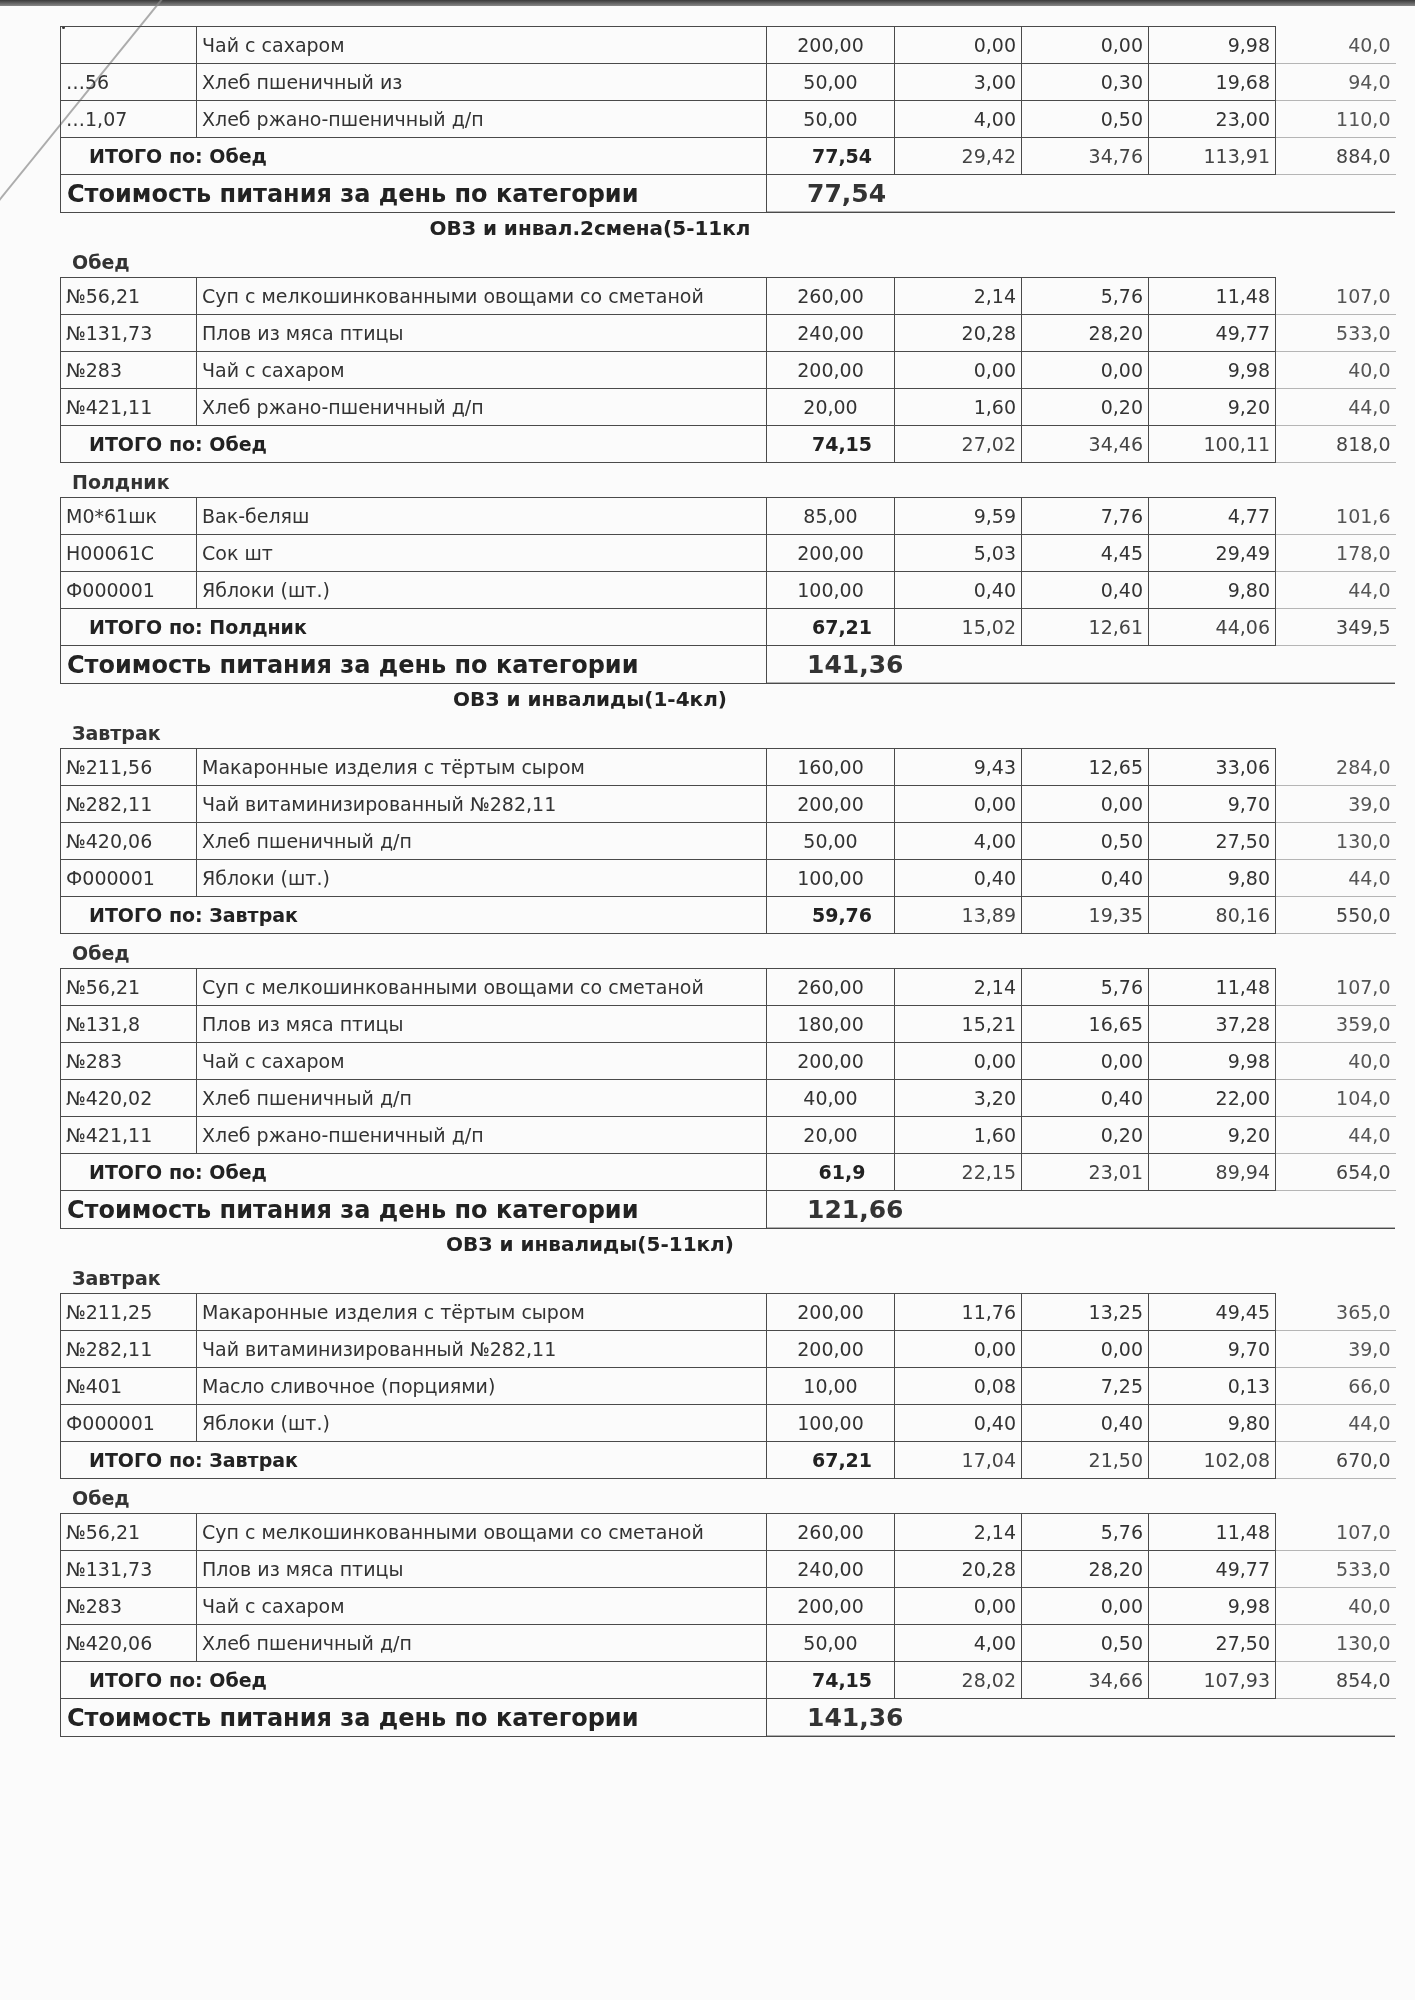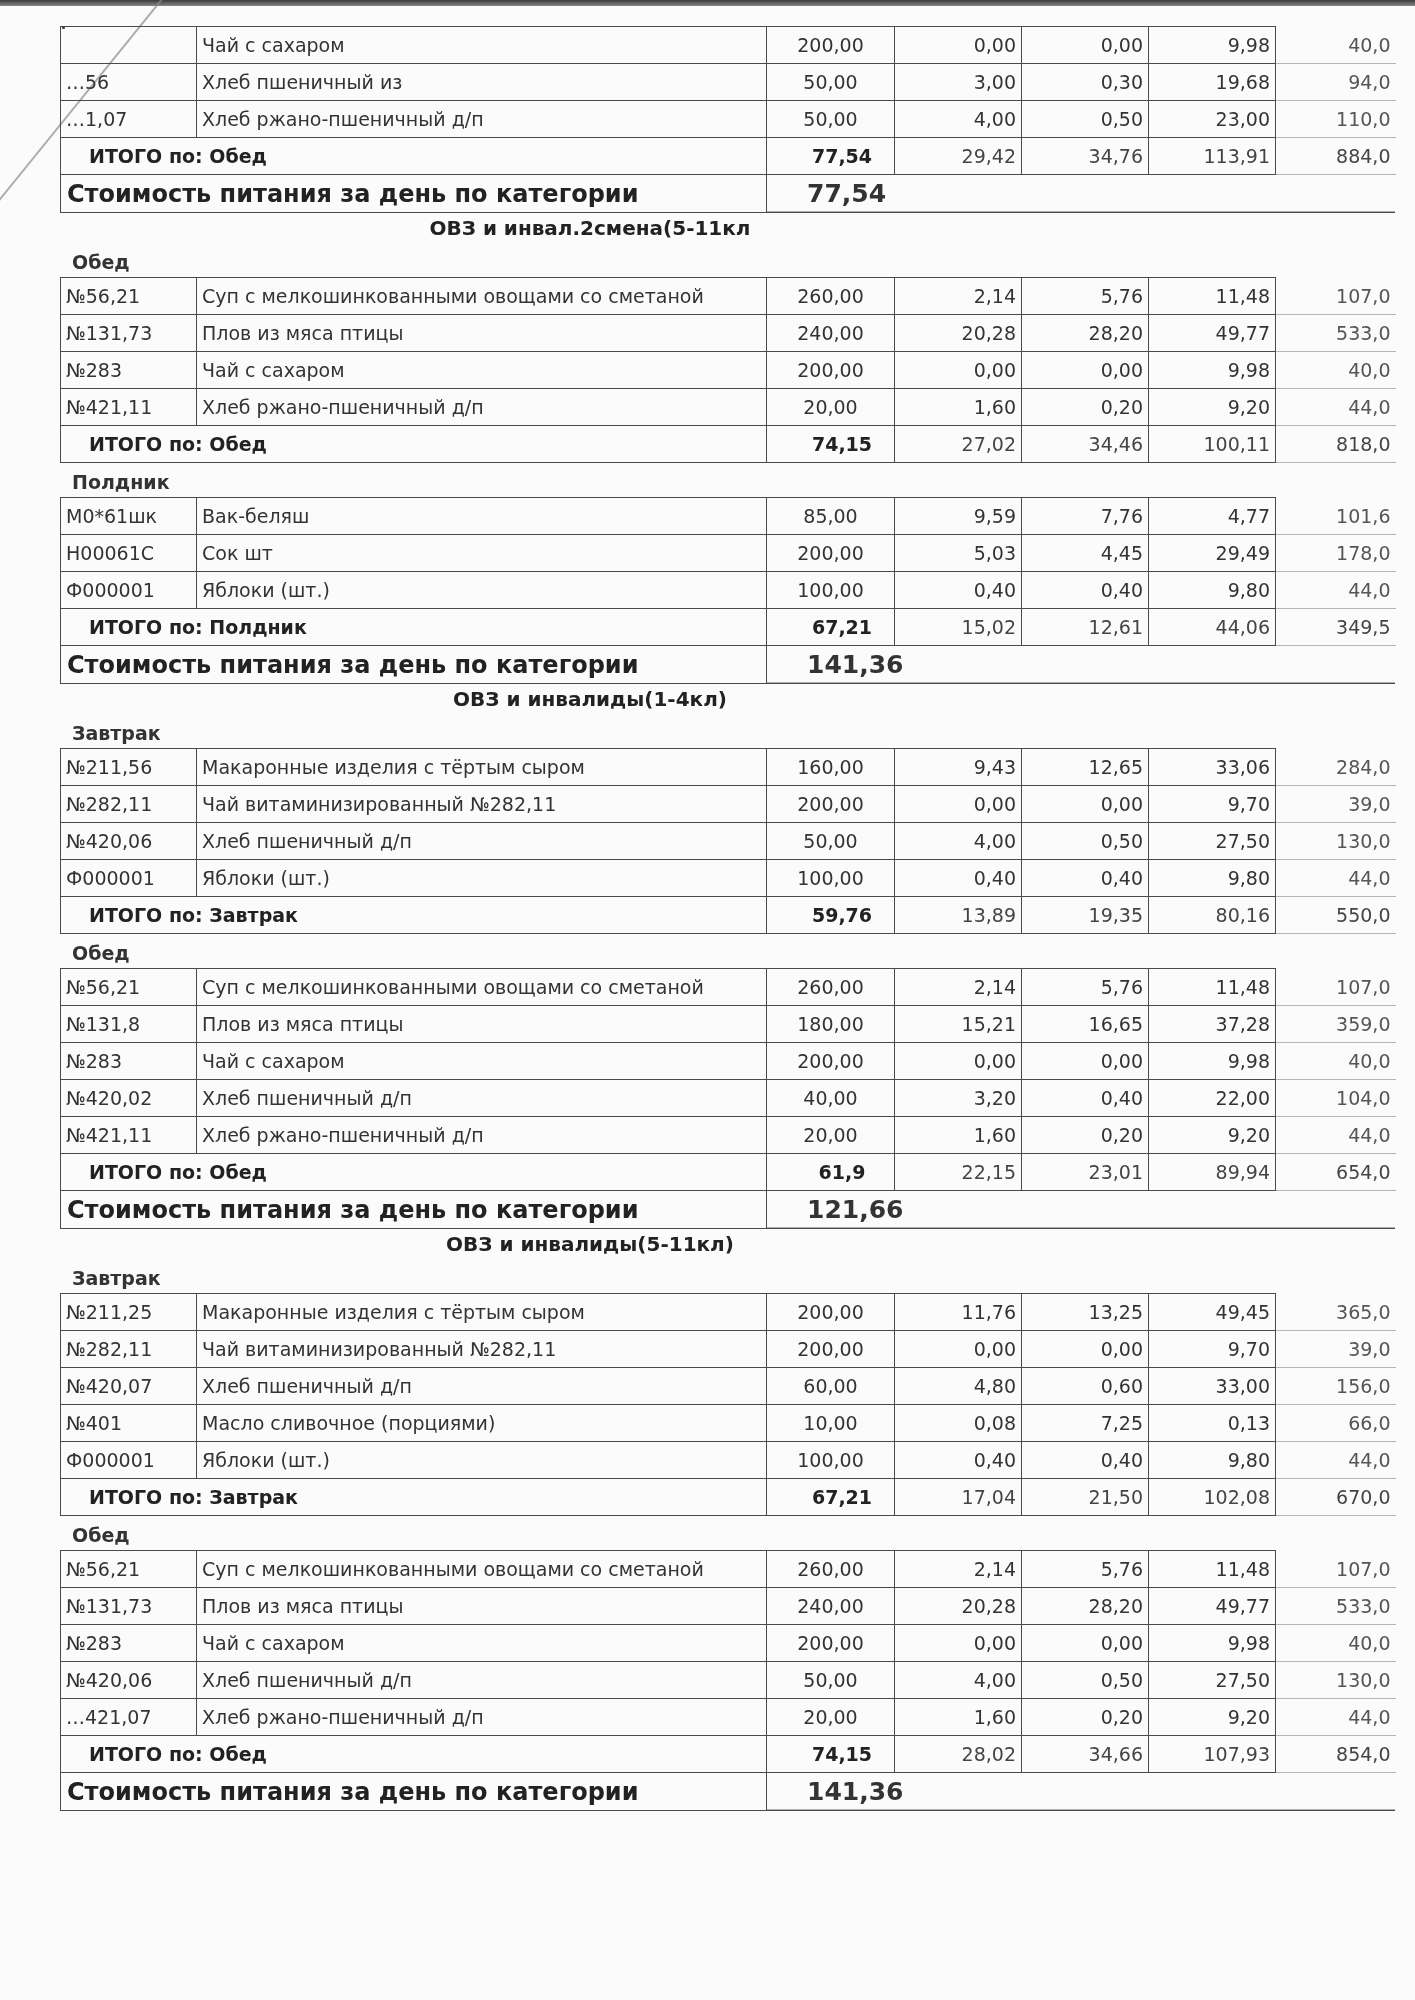--- a/index.html
+++ b/index.html
@@ -397,29 +397,20 @@
               <tr>
                 <td>№282,11</td>
                 <td>Чай витаминизированный №282,11</td>
                 <td class="qty">200,00</td>
                 <td class="num">0,00</td>
                 <td class="num">0,00</td>
                 <td class="num">9,70</td>
                 <td class="kcal">39,0</td>
               </tr>
               <tr>
-                <td>№420,07</td>
-                <td>Хлеб пшеничный д/п</td>
-                <td class="qty">60,00</td>
-                <td class="num">4,80</td>
-                <td class="num">0,60</td>
-                <td class="num">33,00</td>
-                <td class="kcal">156,0</td>
-              </tr>
-              <tr>
                 <td>№401</td>
                 <td>Масло сливочное (порциями)</td>
                 <td class="qty">10,00</td>
                 <td class="num">0,08</td>
                 <td class="num">7,25</td>
                 <td class="num">0,13</td>
                 <td class="kcal">66,0</td>
               </tr>
               <tr>
                 <td>Ф000001</td>
@@ -484,29 +475,20 @@
               </tr>
               <tr>
                 <td>№420,06</td>
                 <td>Хлеб пшеничный д/п</td>
                 <td class="qty">50,00</td>
                 <td class="num">4,00</td>
                 <td class="num">0,50</td>
                 <td class="num">27,50</td>
                 <td class="kcal">130,0</td>
               </tr>
-              <tr>
-                <td>…421,07</td>
-                <td>Хлеб ржано-пшеничный д/п</td>
-                <td class="qty">20,00</td>
-                <td class="num">1,60</td>
-                <td class="num">0,20</td>
-                <td class="num">9,20</td>
-                <td class="kcal">44,0</td>
-              </tr>
               <tr class="total">
                 <td class="label-total" colspan="1" style="overflow: visible;">ИТОГО по: Обед</td>
                 <td class="blank"></td>
                 <td class="qty">74,15</td>
                 <td class="num">28,02</td>
                 <td class="num">34,66</td>
                 <td class="num">107,93</td>
                 <td class="kcal">854,0</td>
               </tr>
             </tbody>

